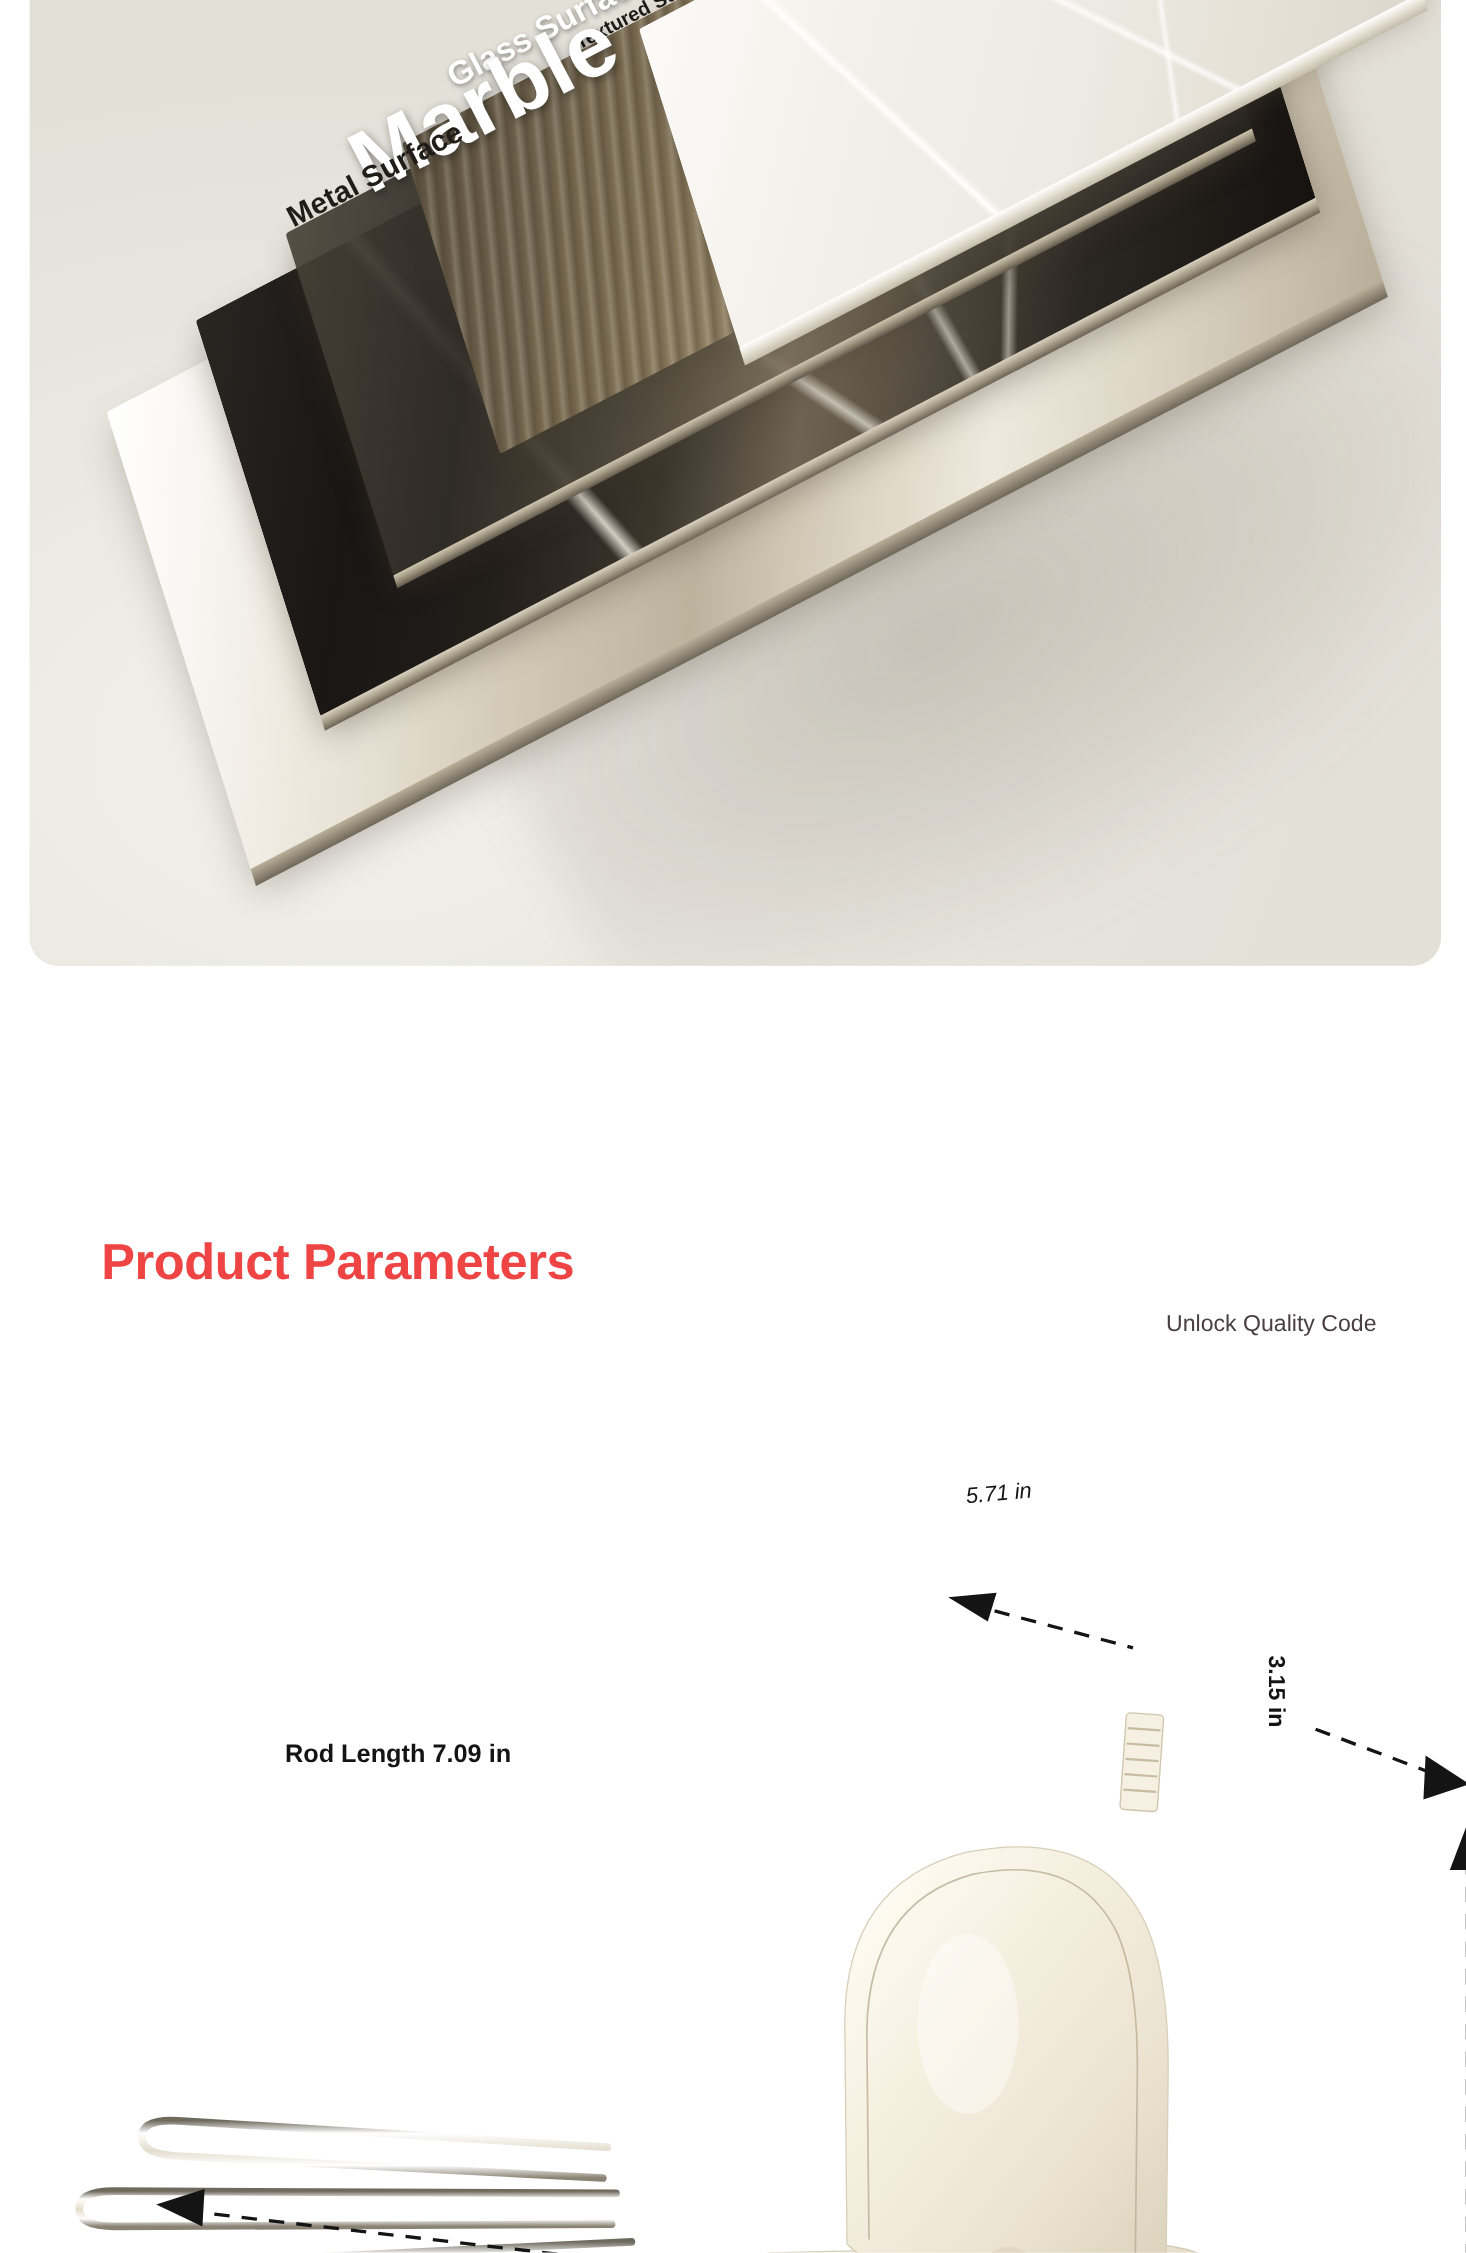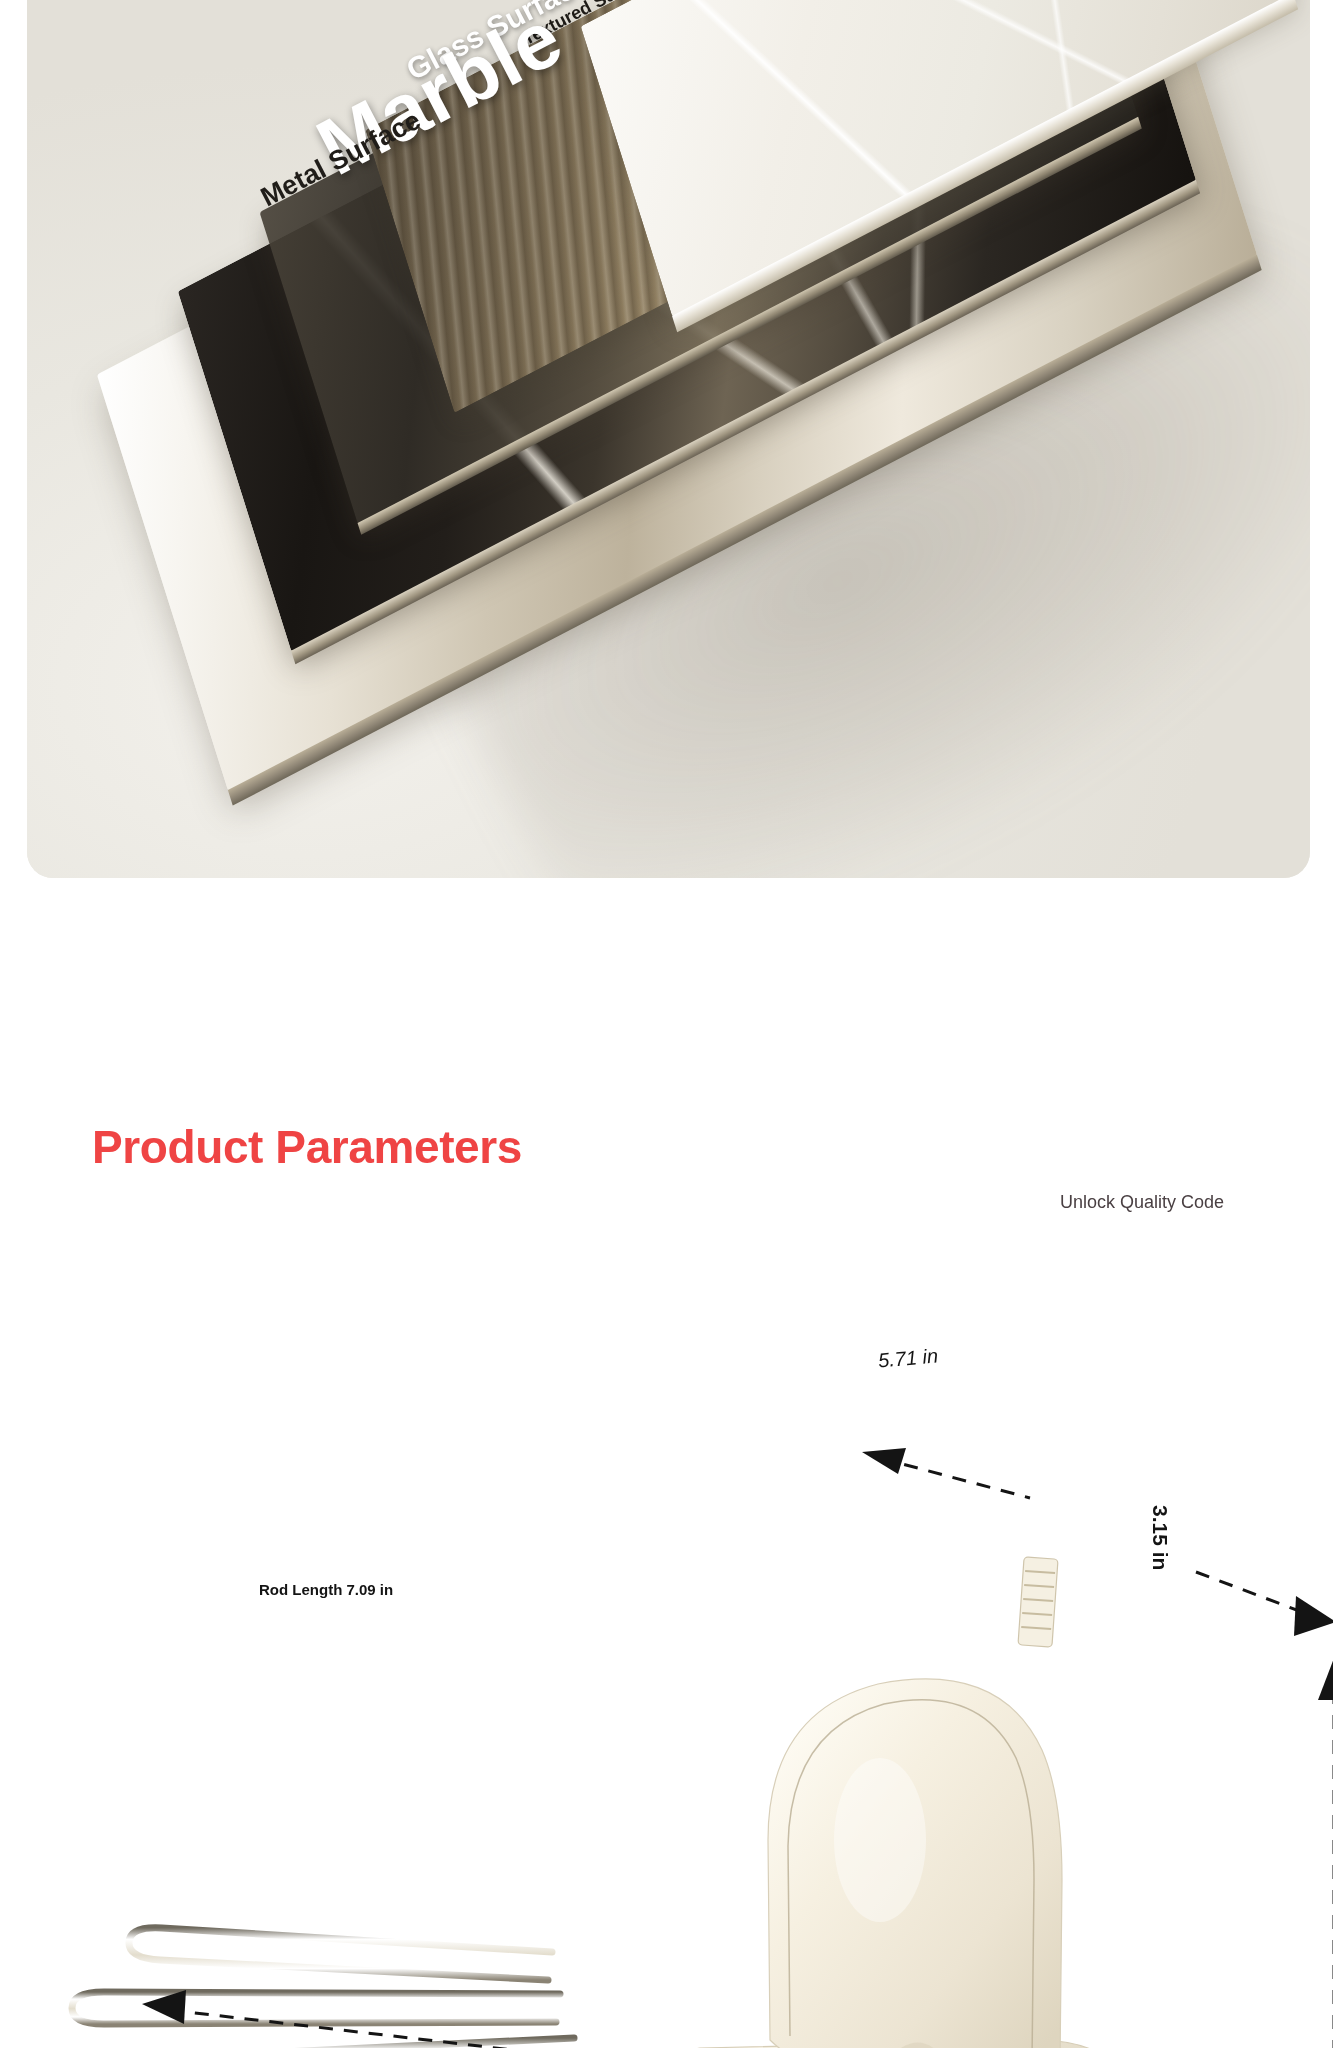--- a/index.html
+++ b/index.html
@@ -225,21 +225,21 @@
     font-weight: 700;
     color: #ef4444;
     letter-spacing: -0.4px;
     line-height: 1.12;
   }
 
   .subcaption {
     position: absolute;
     left: 1060px;
     top: 1192px;
-    font-size: 18px;
+    font-size: 21px;
     font-weight: 400;
     color: #4a4043;
     white-space: nowrap;
   }
 
   
   .product-area {
     position: absolute;
     left: 0;
     top: 1280px;
@@ -268,21 +268,21 @@
     left: 1172px;
     top: 1505px;
     font-size: 21px;
     font-weight: 700;
     transform: rotate(90deg);
     transform-origin: left top;
   }
   .dim-rod {
     left: 259px;
     top: 1581px;
-    font-size: 15px;
+    font-size: 23px;
     font-weight: 700;
   }
 </style>
 </head>
 <body>
 
 <div class="page">
 
   <div class="hero-card">
     <div class="hero-bg"></div>

